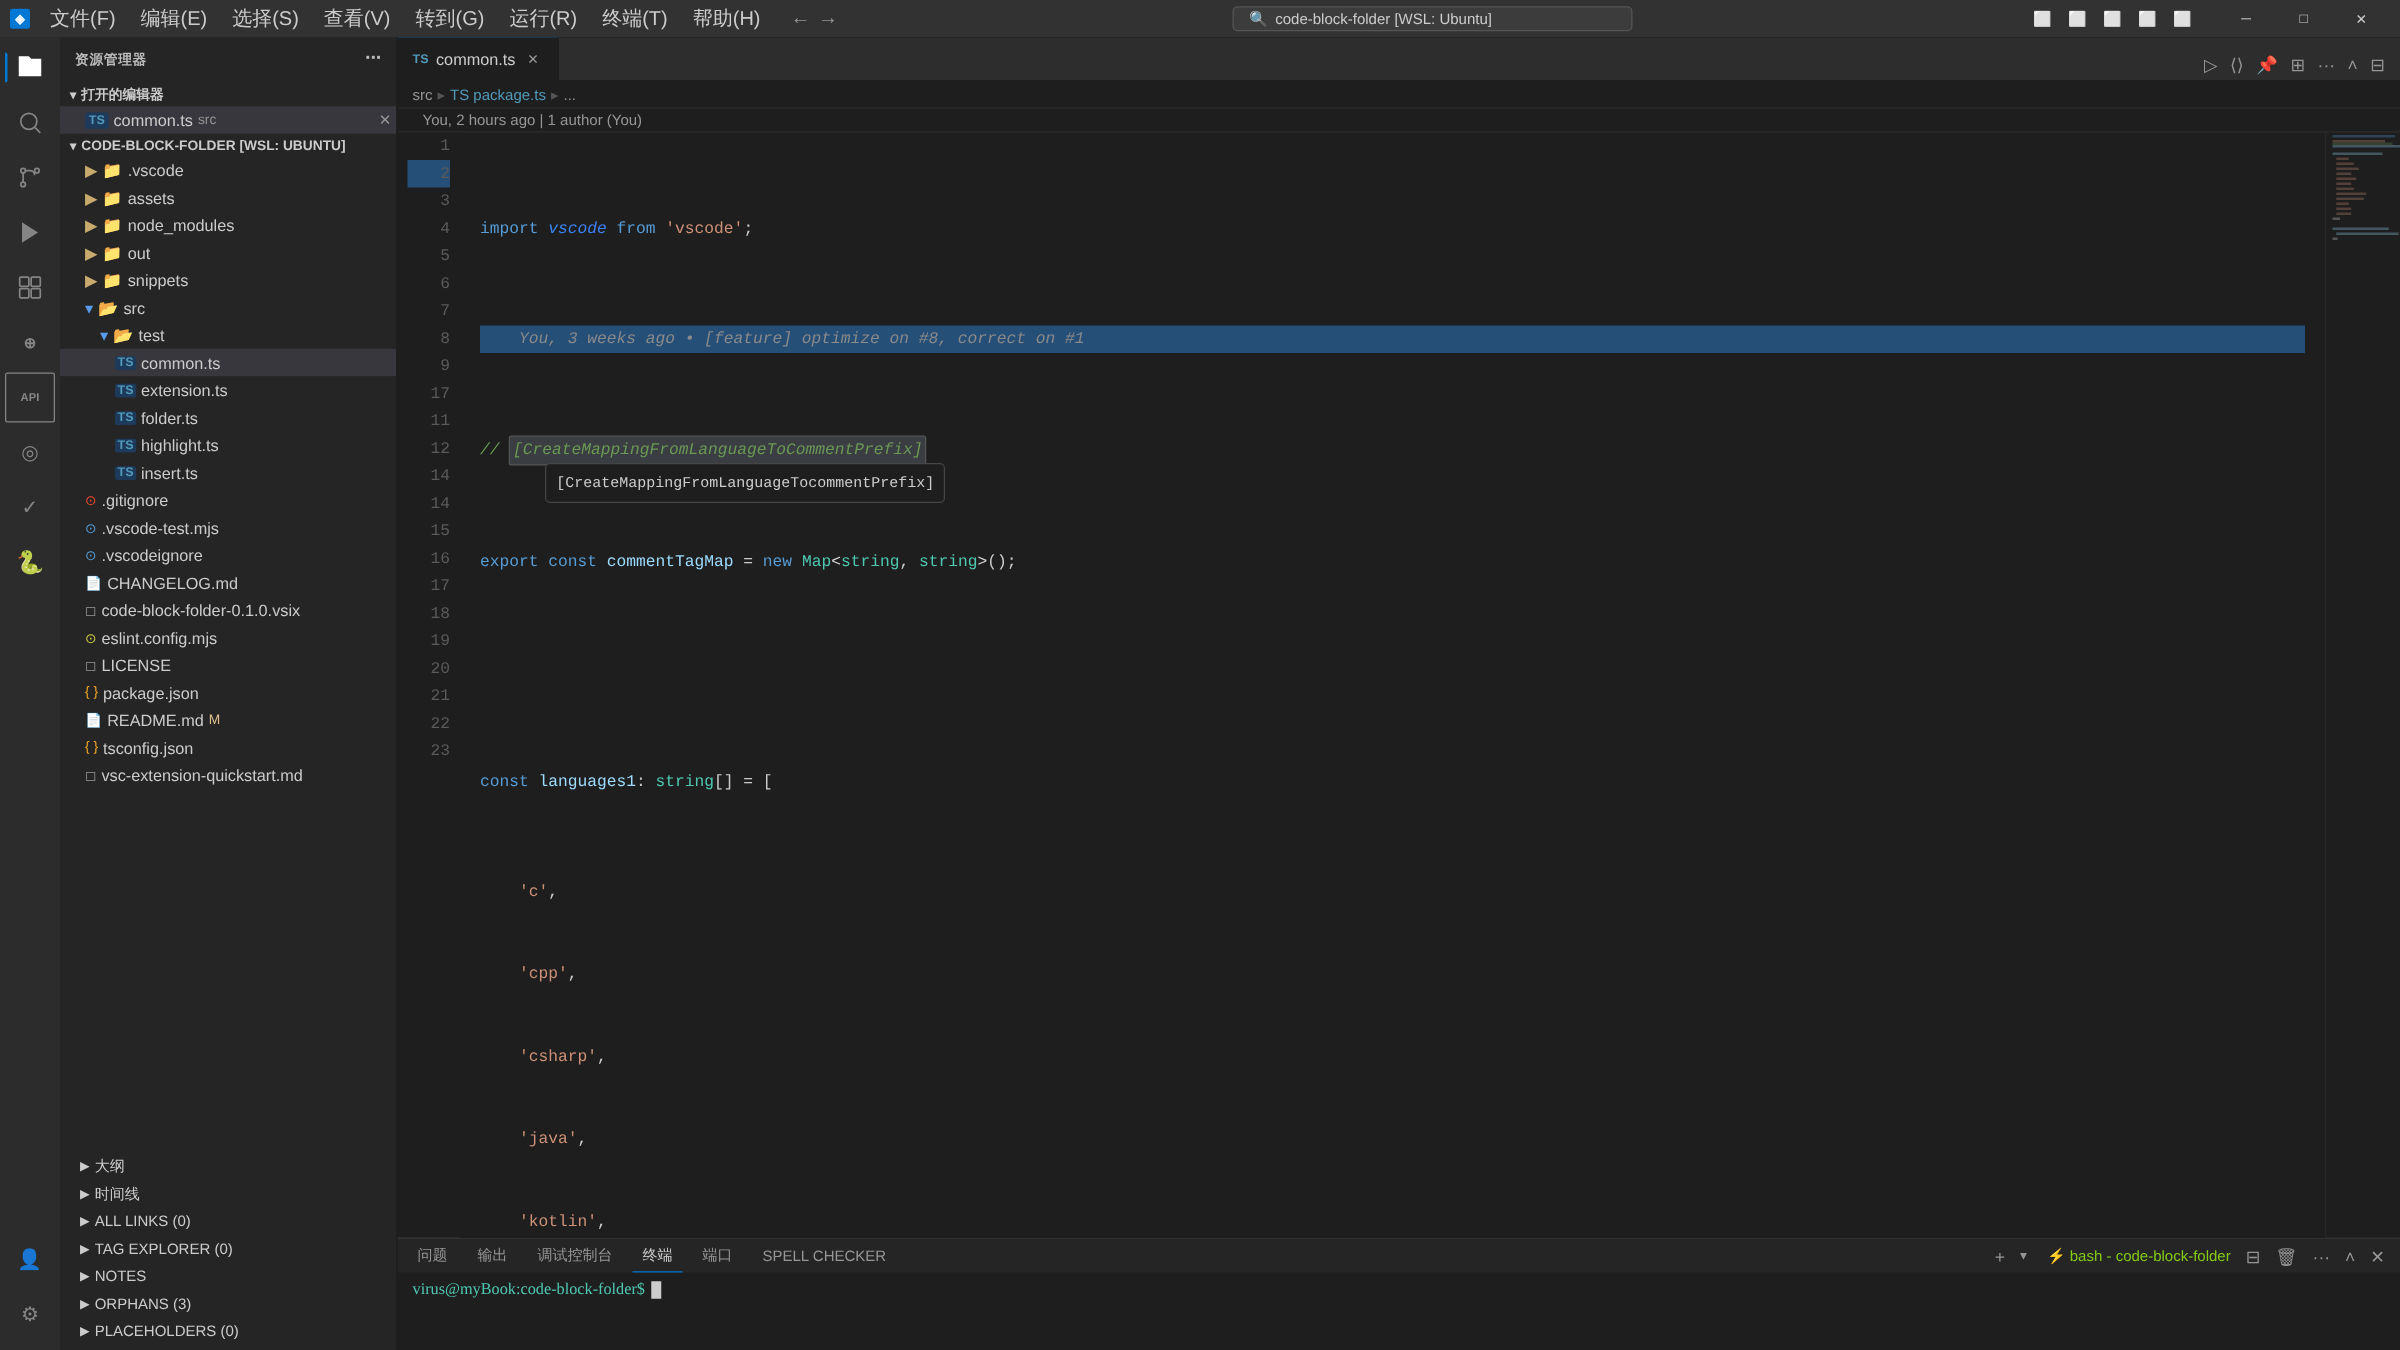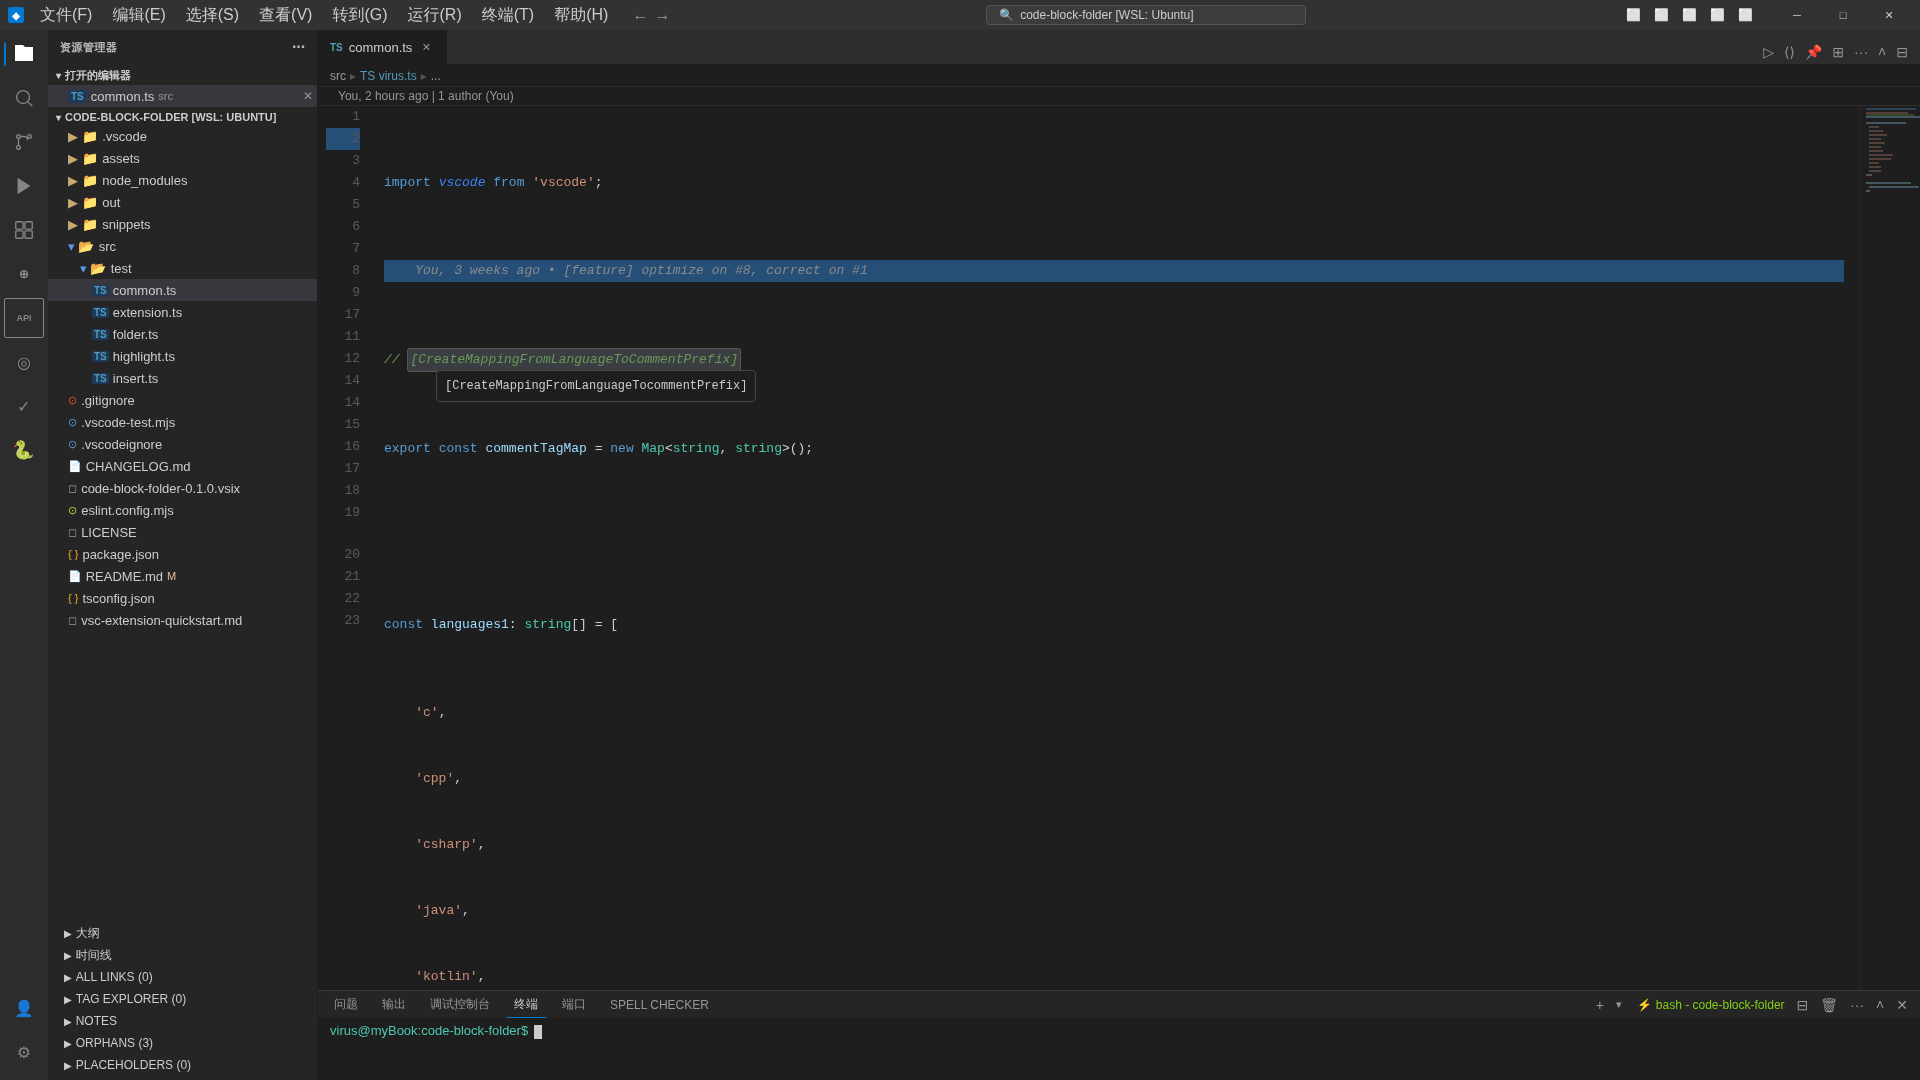--- a/index.html
+++ b/index.html
@@ -311,21 +311,21 @@
     .panel-action-btn {
       color: #969696;
       cursor: pointer;
       padding: 2px 4px;
       font-size: 14px;
       border-radius: 3px;
     }
     .panel-content {
       flex: 1;
       padding: 4px 12px;
-      font-family: Liberation Sans, sans-serif;
+      font-family: Liberation Serif, serif;
       font-size: 13px;
       color: #cccccc;
     }
     .terminal-prompt { color: #4ec9b0; }
 
     
     .bottom-sidebar {
       padding: 4px 0;
     }
     .outline-item {
@@ -622,21 +622,21 @@
         <span style="color:#969696;cursor:pointer;padding:4px;font-size:14px;">⊞</span>
         <span style="color:#969696;cursor:pointer;padding:4px;font-size:14px;">···</span>
         <span style="color:#969696;cursor:pointer;padding:4px;font-size:14px;">˄</span>
         <span style="color:#969696;cursor:pointer;padding:4px;font-size:14px;">⊟</span>
       </div>
     </div>
 
     <div class="breadcrumb">
       <span style="cursor:pointer;">src</span>
       <span class="breadcrumb-sep">▸</span>
-      <span style="cursor:pointer;color:#519aba;">TS virus.ts</span>
+      <span style="cursor:pointer;color:#519aba;">TS package.ts</span>
       <span class="breadcrumb-sep">▸</span>
       <span style="cursor:pointer;">...</span>
     </div>
 
     <div style="padding: 2px 20px; font-size:12px; color:#969696; background:#1e1e1e; border-bottom:1px solid #2d2d2d;">
       <span>You, 2 hours ago | 1 author (You)</span>
     </div>
 
     <div class="code-editor" style="flex:1;">
 
@@ -653,21 +653,21 @@
         <div style="line-height:22px;">17</div>
         <div style="line-height:22px;">11</div>
         <div style="line-height:22px;">12</div>
         <div style="line-height:22px;">14</div>
         <div style="line-height:22px;">14</div>
         <div style="line-height:22px;">15</div>
         <div style="line-height:22px;">16</div>
         <div style="line-height:22px;">17</div>
         <div style="line-height:22px;">18</div>
         <div style="line-height:22px;">19</div>
-        <div style="line-height:22px;margin-top:20px;">20</div>
+        <div style="line-height:22px;">20</div>
         <div style="line-height:22px;">21</div>
         <div style="line-height:22px;">22</div>
         <div style="line-height:22px;">23</div>
       </div>
 
       <div class="code-content">
         
         <div class="code-line">
           <span class="kw">import</span><span> </span><span style="color:#3b82f6;font-style:italic;">vscode</span><span> </span><span class="kw">from</span><span> </span><span class="str">'vscode'</span><span>;</span>
         </div>

